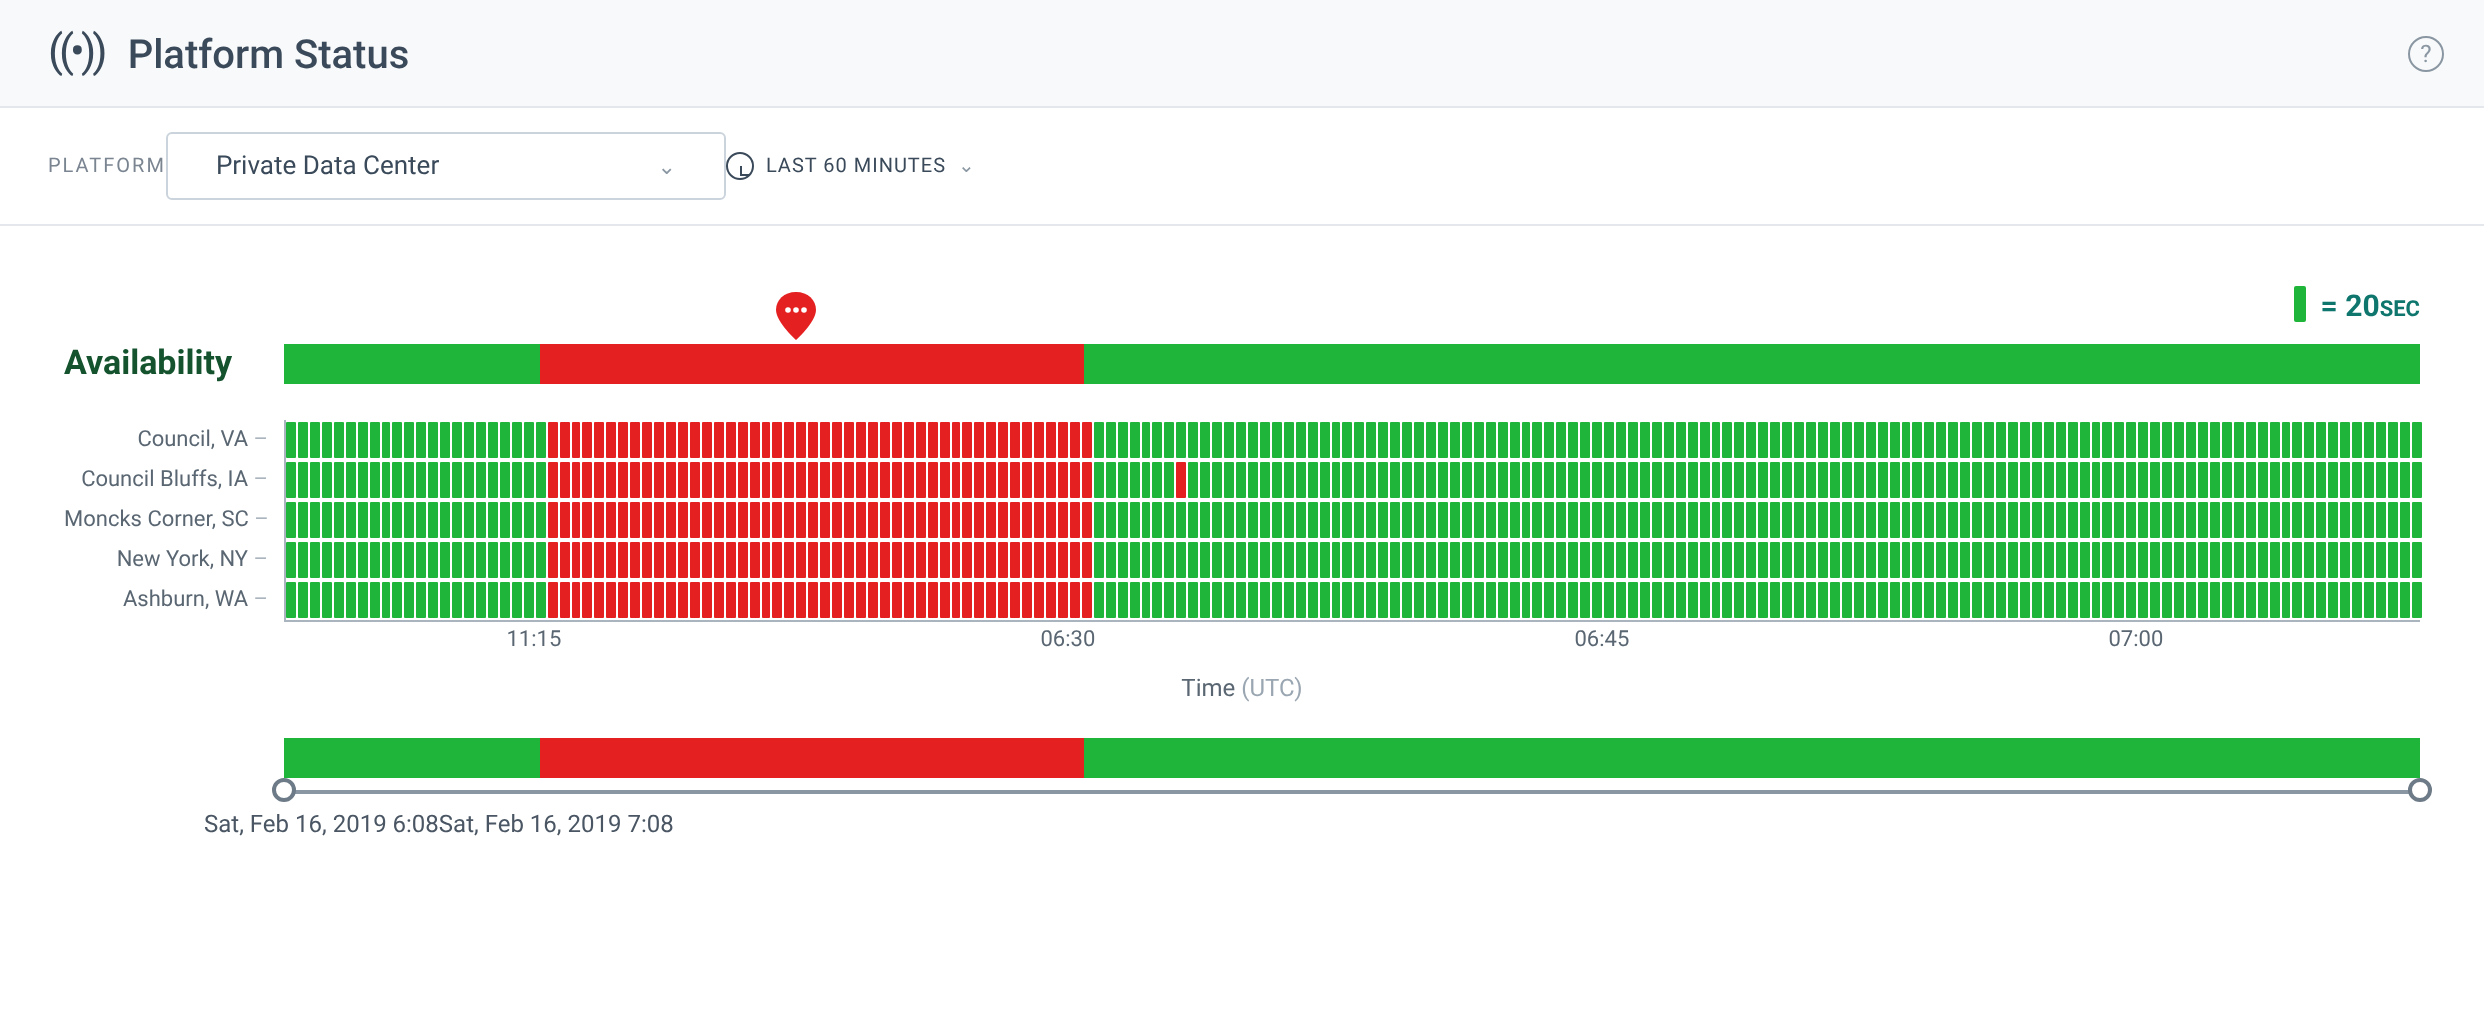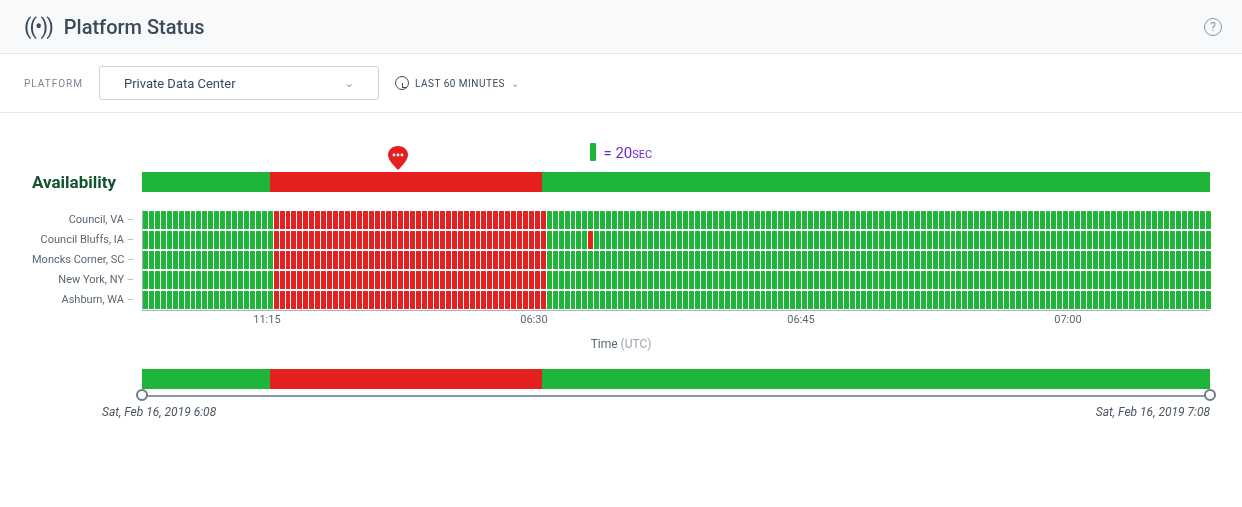--- a/index.html
+++ b/index.html
@@ -45,21 +45,20 @@
     justify-content: center;
     font-size: 12px;
     color: #8a97a3;
     cursor: pointer;
   }
   .toolbar {
     display: flex;
     align-items: center;
     padding: 12px 24px;
     border-bottom: 1px solid #e4e8ec;
-    gap: 16px;
   }
   .toolbar-label {
     font-size: 10px;
     letter-spacing: 1px;
     color: #7a8591;
   }
   .select {
     height: 34px;
     width: 280px;
     border: 1px solid #cbd4dc;
@@ -95,25 +94,25 @@
     left: 50%; top: 50%;
     width: 4px; height: 4px;
     border-left: 1.3px solid #3a4a5a;
     border-bottom: 1.3px solid #3a4a5a;
     transform-origin: top left;
   }
   .content {
     padding: 30px 32px 20px 32px;
   }
   .legend-row {
-    text-align: center;
+    text-align: right;
     margin-bottom: 10px;
     font-size: 15px;
-    font-weight: 400;
-    color: #6d28d9;
+    font-weight: 700;
+    color: #0f766e;
   }
   .legend-chip {
     display: inline-block;
     width: 6px; height: 18px;
     background: #1eb53a;
     border-radius: 1px;
     vertical-align: -3px;
     margin-right: 4px;
   }
   .legend-row .sec { font-size: 11px; }
@@ -224,27 +223,26 @@
     top: -6px;
     width: 12px; height: 12px;
     border: 2px solid #6d7a87;
     background: #fff;
     border-radius: 50%;
     transform: translateX(-50%);
     cursor: ew-resize;
   }
   .brush-labels {
     display: flex;
-    justify-content: space-between;
+    justify-content: flex-start;
     font-size: 12px;
     color: #4a5663;
     margin-top: 8px;
     margin-left: -40px;
     margin-right: -0px;
-    font-style: italic;
   }
 </style>
 </head>
 <body>
 
 <div class="header">
   <span class="broadcast-icon">((•))</span>
   <h1>Platform Status</h1>
   <div class="help-icon">?</div>
 </div>

